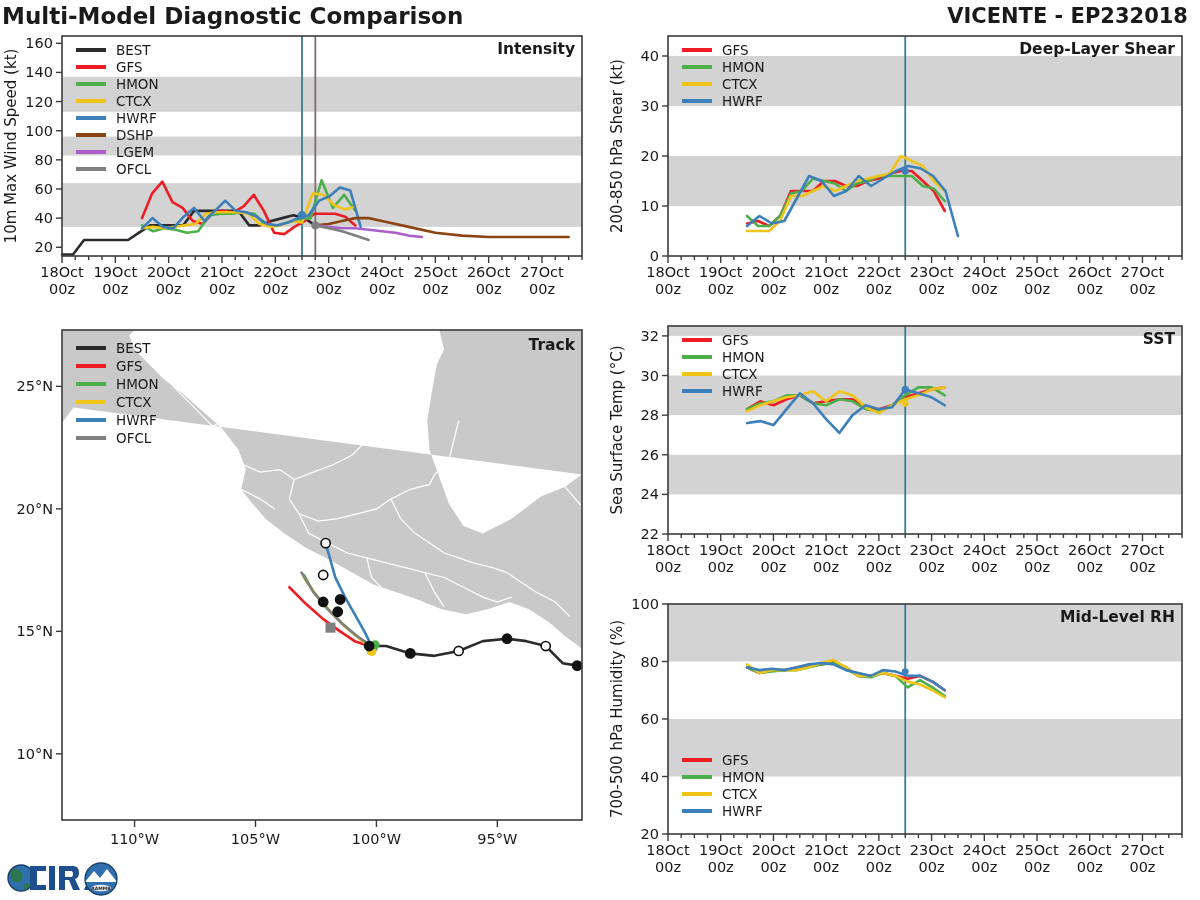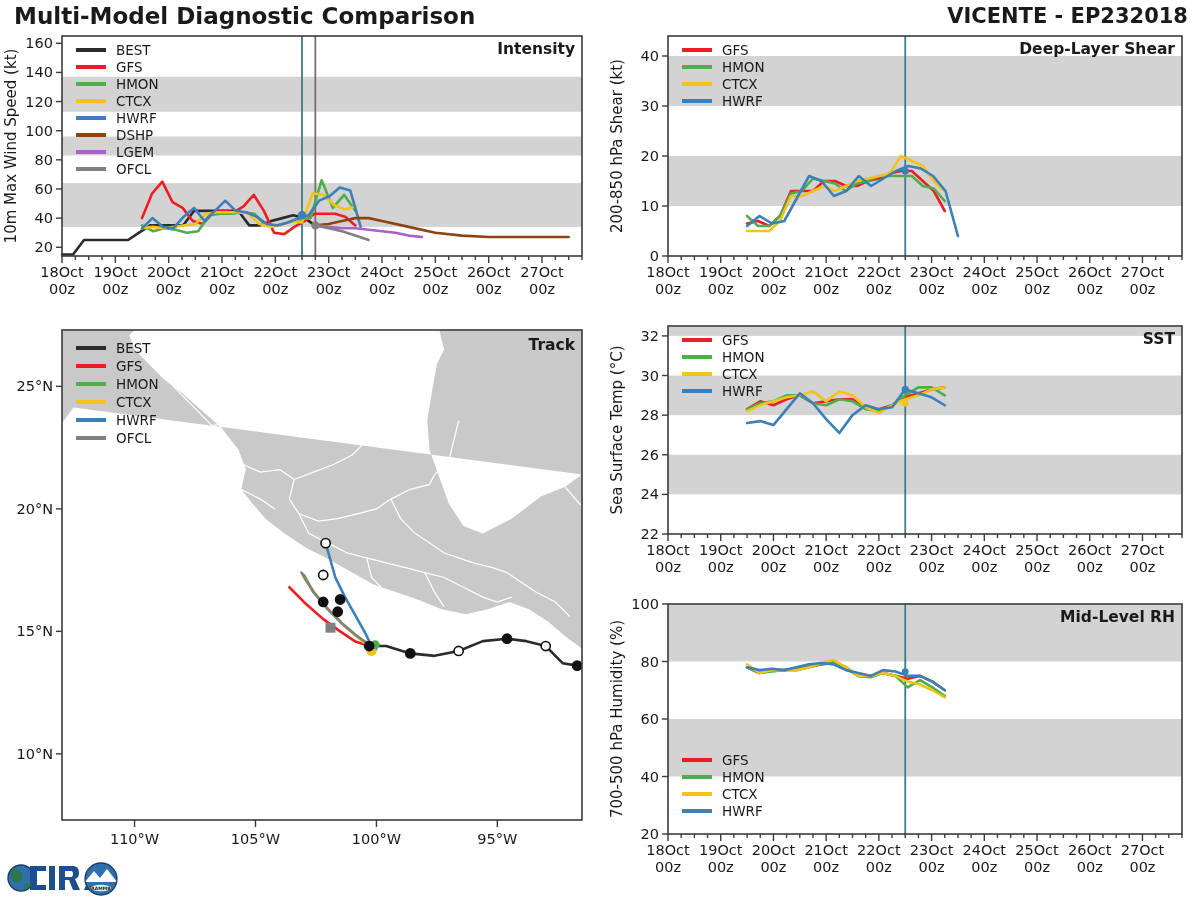--- a/index.html
+++ b/index.html
@@ -21,21 +21,21 @@
   .band{fill:#d3d3d3;}
   .tkm{stroke:#3b3b3b;stroke-width:1.4;}
   .vline{stroke-width:1.8;}
   .ser{fill:none;stroke-width:2.6;stroke-linejoin:round;stroke-linecap:round;}
   .land{fill:#c9c9c9;stroke:none;}
   .bdr{fill:none;stroke:#ffffff;stroke-width:1.2;}
 </style>
 </head>
 <body>
 
-<div class="abs" style="left:14px;top:2px;">
+<div class="abs" style="left:2px;top:2px;">
   <svg width="600" height="30">
     <text class="ttl-main" x="0" y="22">Multi-Model Diagnostic Comparison</text>
   </svg>
 </div>
 <div class="abs" style="left:918px;top:2px;">
   <svg width="276" height="30">
     <text class="ttl-storm" x="270" y="21" text-anchor="end">VICENTE - EP232018</text>
   </svg>
 </div>
 

